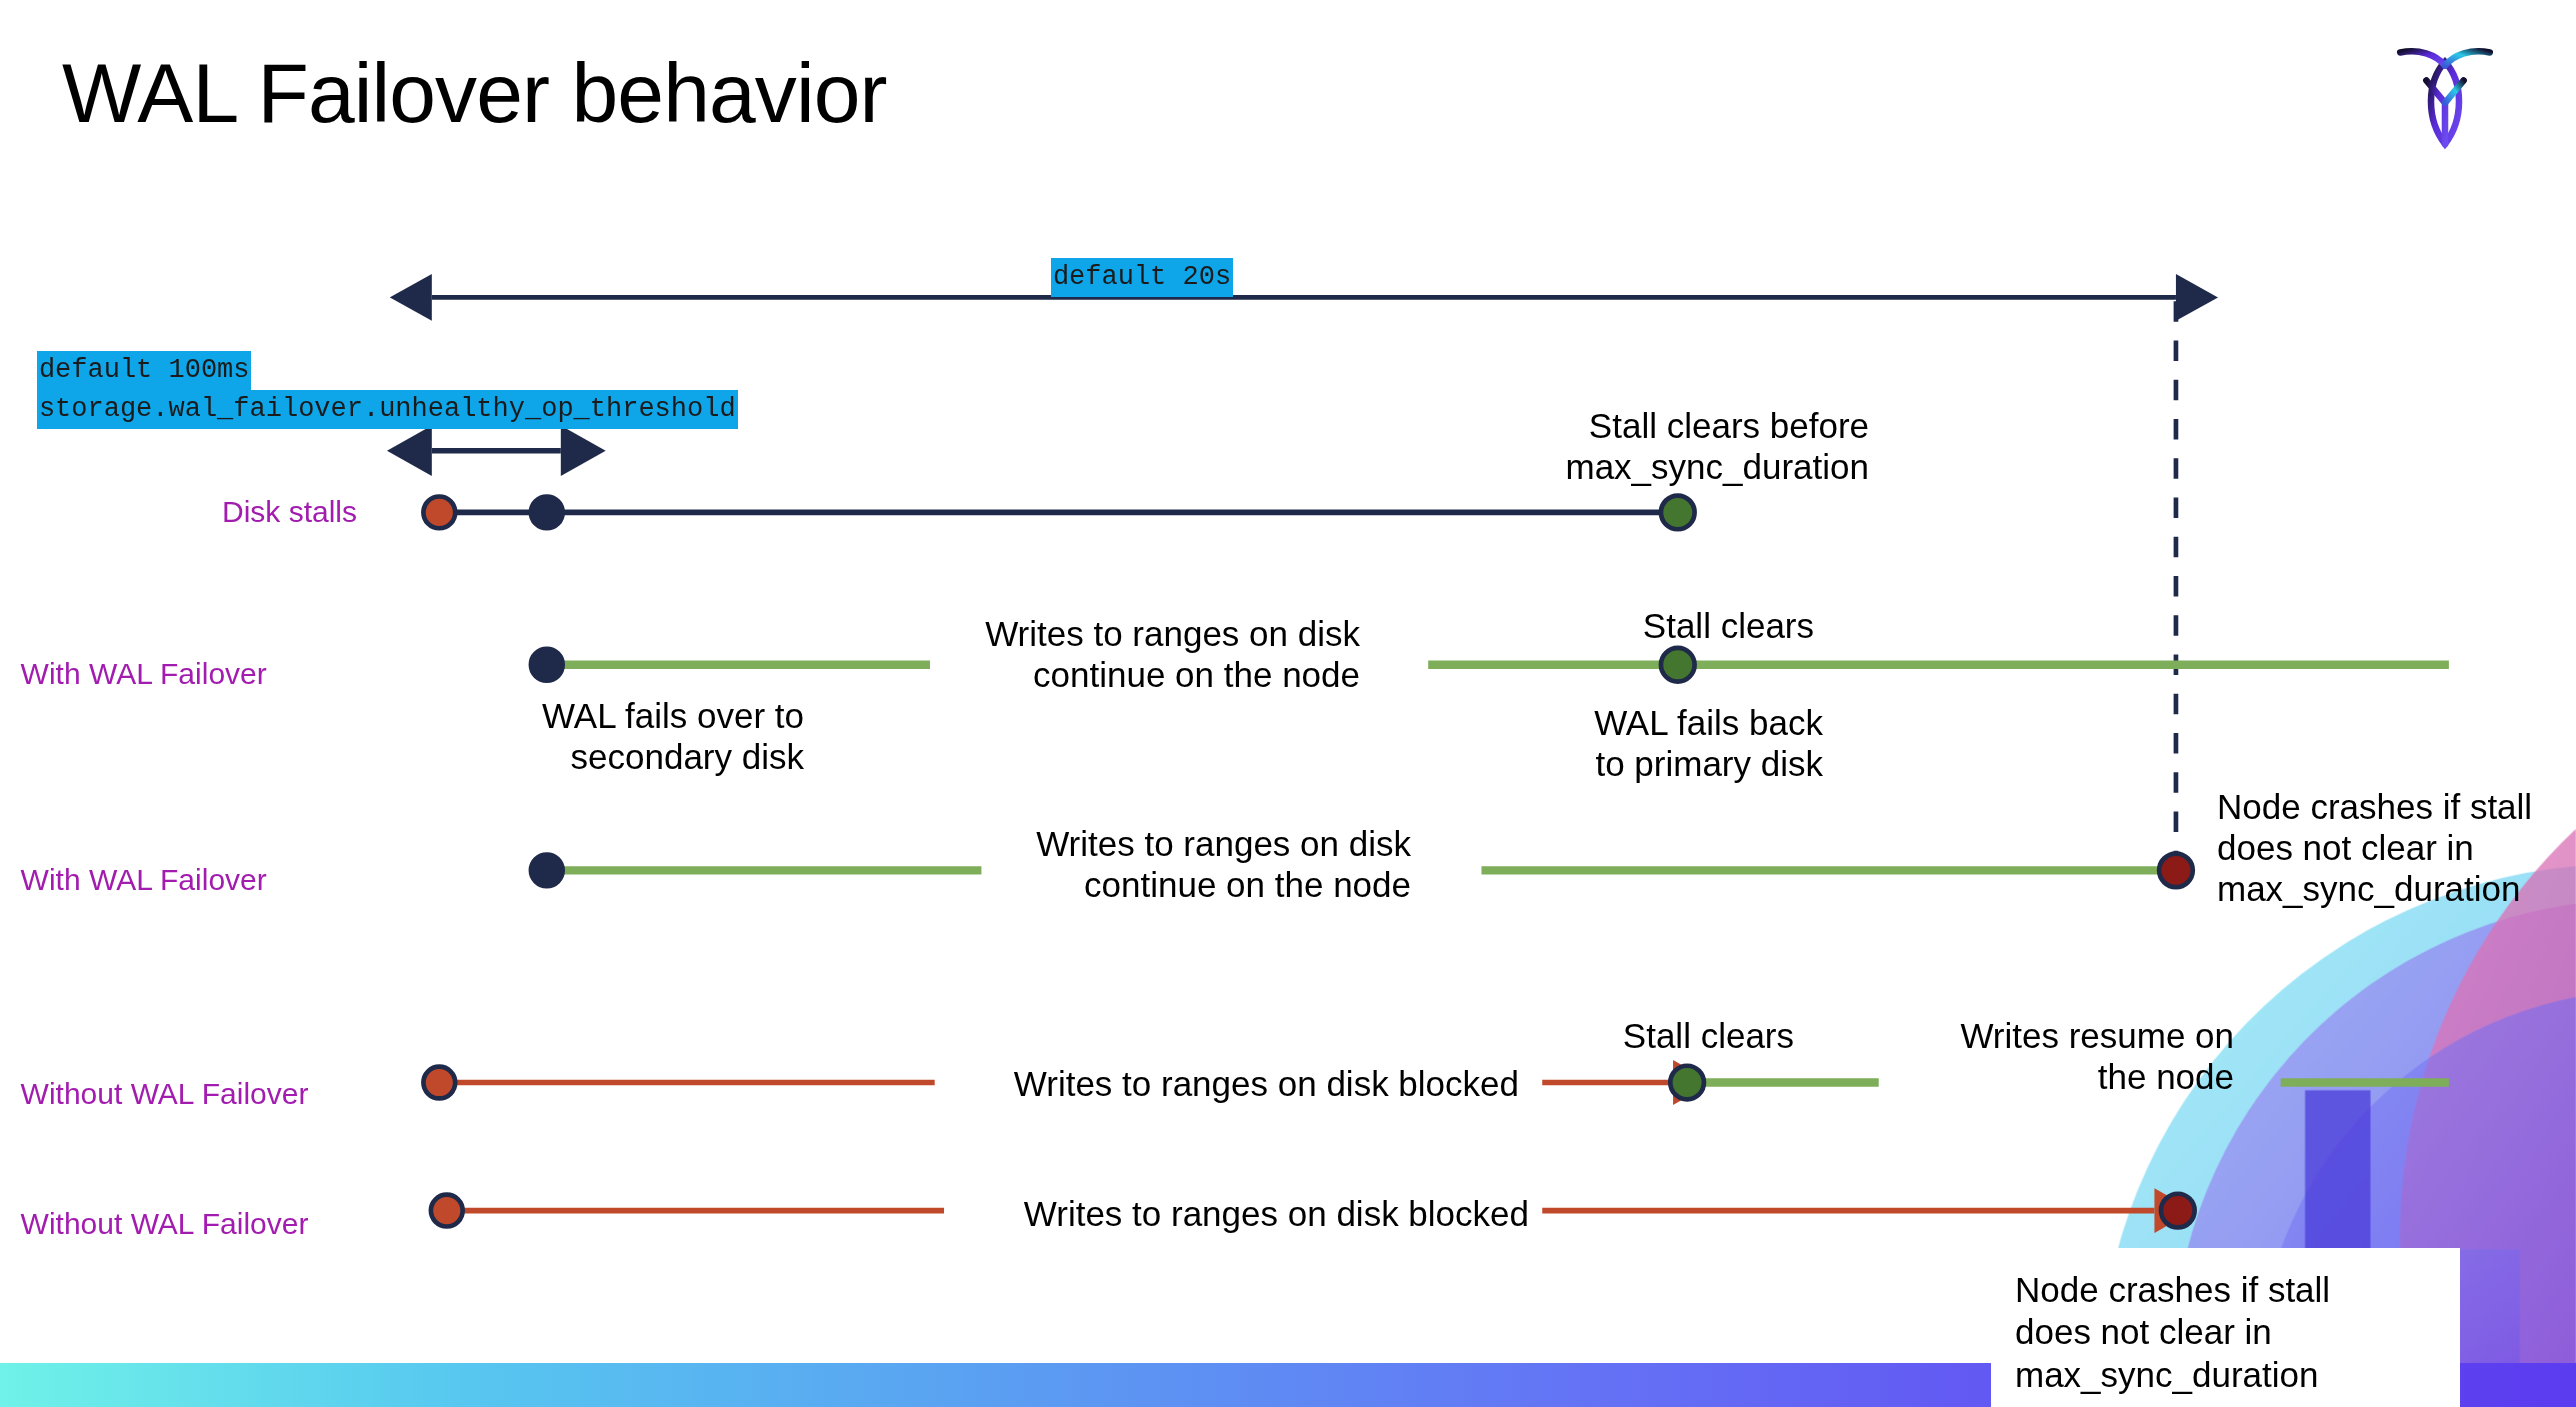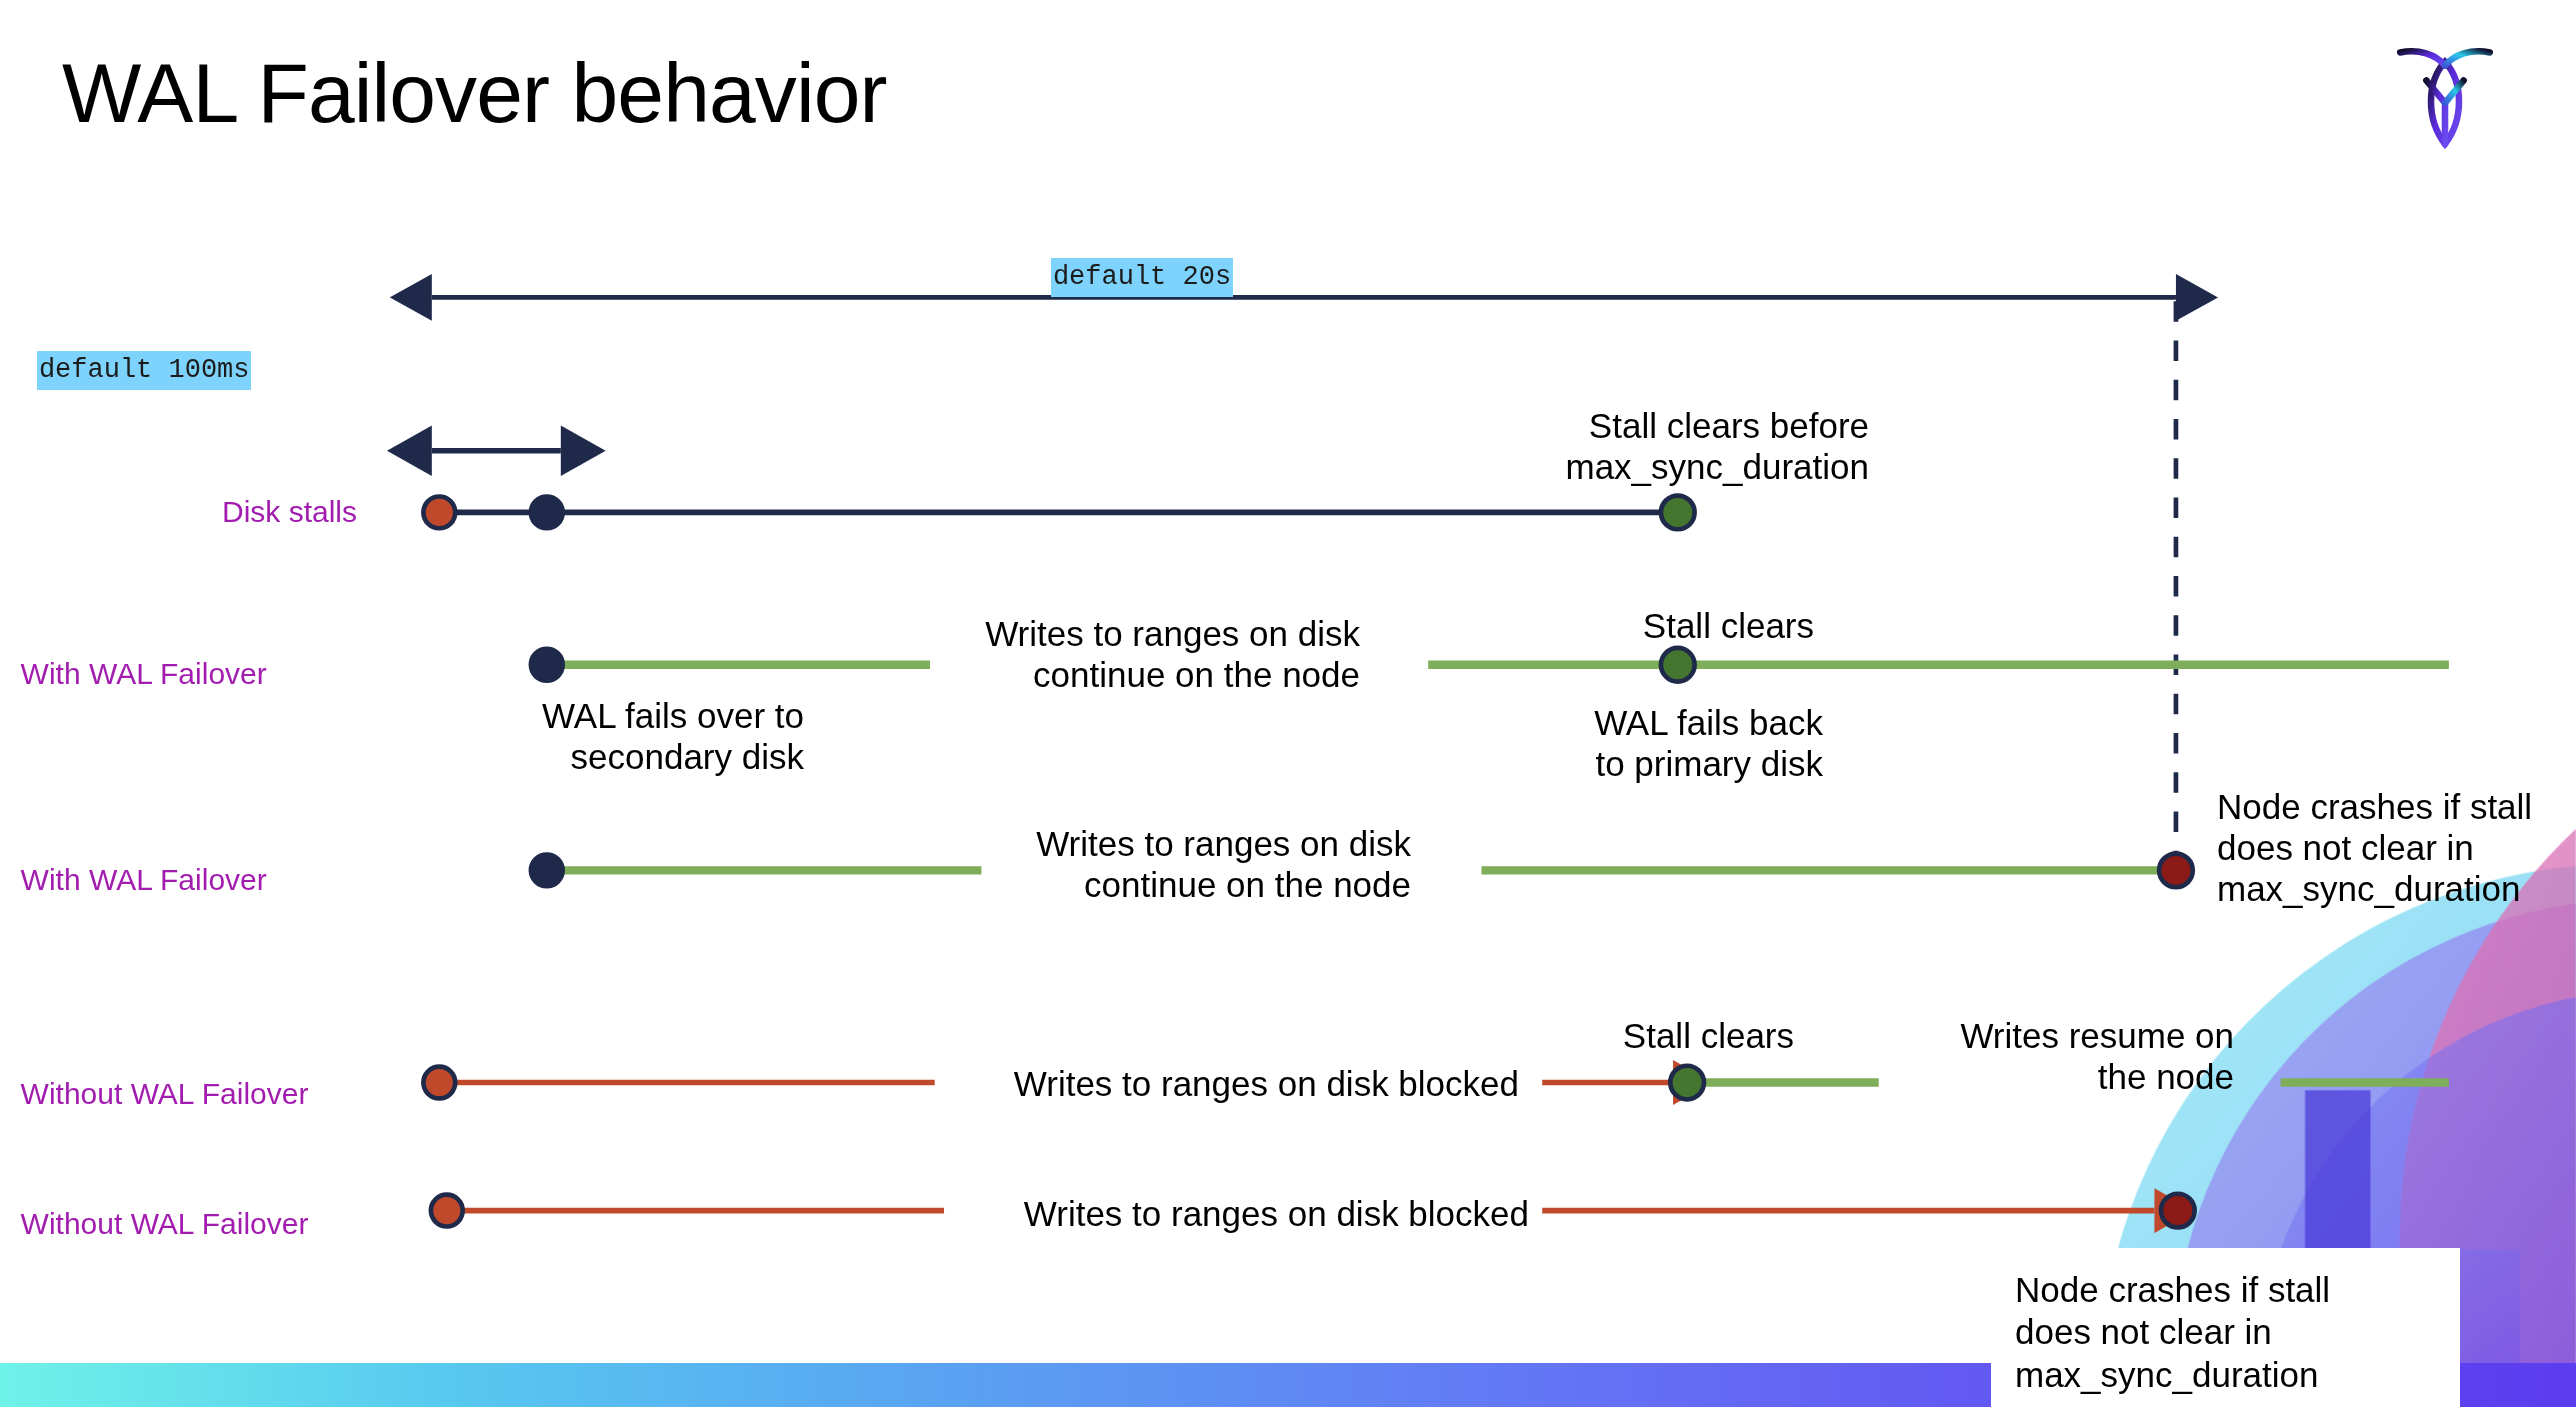--- a/index.html
+++ b/index.html
@@ -23,21 +23,21 @@
   }
   
   .deco{position:absolute;right:0;bottom:0;width:710px;height:598px;overflow:hidden;pointer-events:none;}
   
   .code{
     position:absolute;
     font-family:"Liberation Mono", monospace;
     font-size:27px;line-height:1.38;
     color:#1b1b1b;white-space:nowrap;
   }
-  .code span{background:#7dd3fc;padding:0.9px 1.9px;display:inline-block;}
+  .code span{background:#0ea5e9;padding:0.9px 1.9px;display:inline-block;}
   
   .rowlabel{
     position:absolute;font-size:30px;color:#a21caf;white-space:nowrap;
     transform:translateY(-50%);
   }
   
   .note{
     position:absolute;font-size:35px;line-height:1.17;color:#000;
     text-align:right;white-space:pre-line;
   }
@@ -181,20 +181,21 @@
 </svg>
 
 <div class="code" style="left:1142px;top:258px;text-align:center;transform:translateX(-50%);width:0;">
   <div style="width:598px;margin-left:-299px;">
     <span>default 20s</span><br>
   </div>
 </div>
 
 <div class="code" style="left:37px;top:351px;">
   <span>default 100ms</span><br>
+  <span>storage.wal_failover.unhealthy_op_threshold</span>
 </div>
 
 <div class="rowlabel" style="left:222px;top:512px;">Disk stalls</div>
 <div class="rowlabel" style="left:20.6px;top:674px;">With WAL Failover</div>
 <div class="rowlabel" style="left:20.6px;top:880px;">With WAL Failover</div>
 <div class="rowlabel" style="left:20.6px;top:1094px;">Without WAL Failover</div>
 <div class="rowlabel" style="left:20.6px;top:1224px;">Without WAL Failover</div>
 
 <div class="note" style="left:1533px;top:406px;width:336px;">Stall clears before
 max_sync_duration</div>

